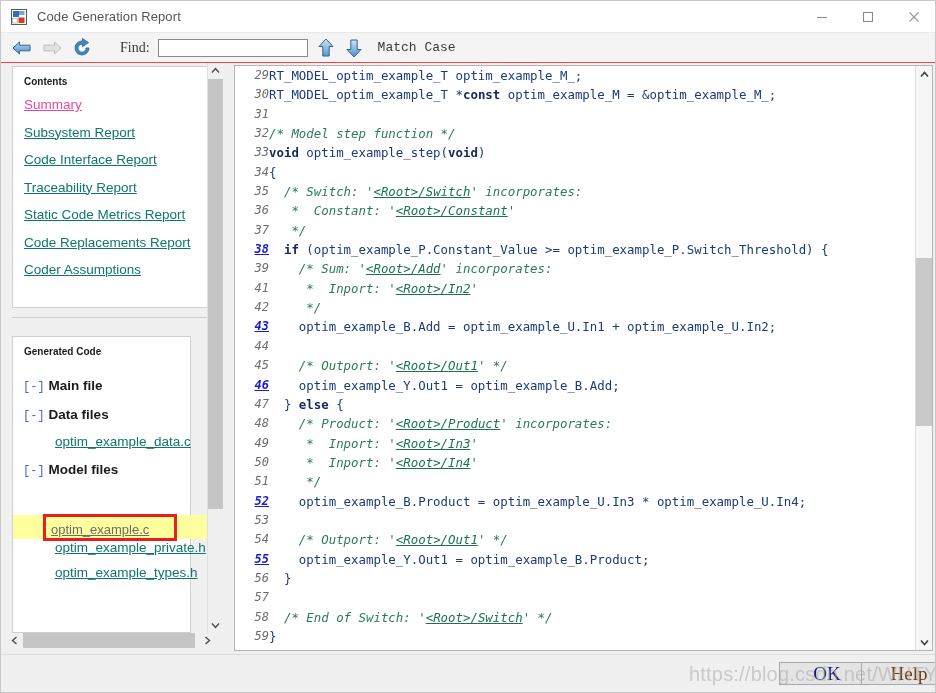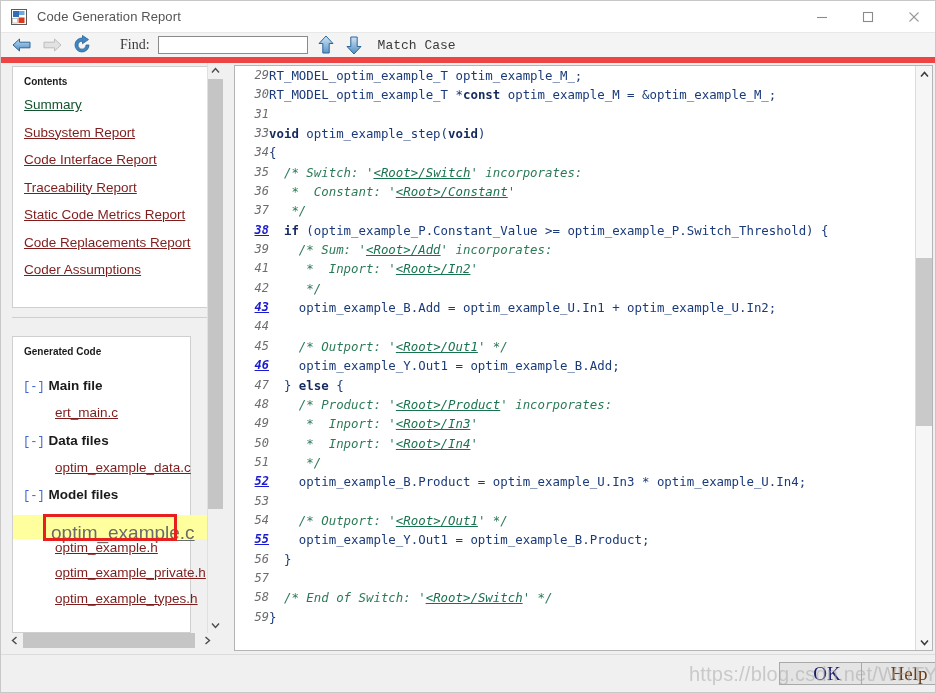--- a/index.html
+++ b/index.html
@@ -49,21 +49,21 @@
     color: #8a8a8a; font-size: 13px;
     font-family: "DejaVu Sans", sans-serif;
   }
   .win-btn svg { display:block; }
 
   
   .toolbar {
     position: absolute; top: 32px; left: 0;
     width: 936px; height: 30px;
     background: #f4f4f4;
-    border-bottom: 6px solid #ef4444;
+    border-bottom: 1px solid #ef4444;
     box-sizing: border-box;
     display: flex; align-items: center;
   }
   .nav-icon { width: 24px; height: 24px; margin-left: 6px; flex: none; display:block; }
   .nav-icon:first-child { margin-left: 9px; }
   .find-label {
     margin-left: 26px; margin-right: 8px;
     font-family: "Liberation Serif", serif;
     font-size: 14px; color: #3a3a3a;
   }
@@ -119,28 +119,28 @@
   .panel-sep {
     position: absolute; left: 7px; top: 254px;
     width: 196px; height: 1px; background: #cfcfcf;
   }
   .panel-head {
     font-size: 10px; font-weight: bold; color: #1a1a1a;
     padding: 9px 0 0 11px;
   }
   .link {
     display: block;
-    color: #7f1d1d;
+    color: #0f766e;
     text-decoration: underline;
     font-size: 13.5px;
     line-height: 1;
     cursor: pointer;
     white-space: nowrap;
   }
-  .link.visited { color: #14532d; }
+  .link.visited { color: #ec4899; }
   .clist { padding: 11px 0 0 11px; }
   .clist .link { margin-bottom: 14px; }
 
   .group-head {
     font-size: 13.5px; font-weight: bold; color: #1a1a1a;
     padding-left: 10px; white-space: nowrap;
   }
   .group-head .pm {
     color: #3f66cc; font-weight: normal;
     font-family: "Liberation Mono", monospace; font-size: 12px;
@@ -167,21 +167,21 @@
     box-sizing: border-box;
     z-index: 3;
     pointer-events: none;
   }
   .hl-link {
     position: absolute;
     left: 46px; top: 459px;
     z-index: 2;
     color: #6b6b6b;
     text-decoration: underline;
-    font-size: 19px;
+    font-size: 13px;
     white-space: nowrap;
     cursor: pointer;
   }
 
   
   .sb-vert {
     position: absolute; right: 8px; top: 0;
     width: 15px; height: 570px;
     background: #f0f0f0;
     border-left: 1px solid #e0e0e0;
@@ -429,21 +429,20 @@
 
         <div class="panel-box genericcode-panel">
           <div class="panel-head">Generated Code</div>
 
           <div class="gc-list">
 
             <div class="grp first">
               <div class="group-head">
                 <span class="pm">[-]</span><span>Main file</span>
               </div>
-              <span class="link file-link">ert_main.c</span>
             </div>
 
             <div class="grp">
               <div class="group-head">
                 <span class="pm">[-]</span><span>Data files</span>
               </div>
               <span class="link file-link">optim_example_data.c</span>
             </div>
 
             <div class="grp">
@@ -503,20 +502,24 @@
               </tr>
               <tr>
                 <td class="ln">30</td>
                 <td class="src">RT_MODEL_optim_example_T *<span class="kw">const</span> optim_example_M = &amp;optim_example_M_;</td>
               </tr>
               <tr>
                 <td class="ln">31</td>
                 <td class="src">&nbsp;</td>
               </tr>
               <tr>
+                <td class="ln">32</td>
+                <td class="src"><span class="cm">/* Model step function */</span></td>
+              </tr>
+              <tr>
                 <td class="ln">33</td>
                 <td class="src"><span class="kw">void</span> optim_example_step(<span class="kw">void</span>)</td>
               </tr>
               <tr>
                 <td class="ln">34</td>
                 <td class="src">{</td>
               </tr>
               <tr>
                 <td class="ln">35</td>
                 <td class="src">  <span class="cm">/* Switch: '<span class="xlink">&lt;Root&gt;/Switch</span>' incorporates:</span></td>

